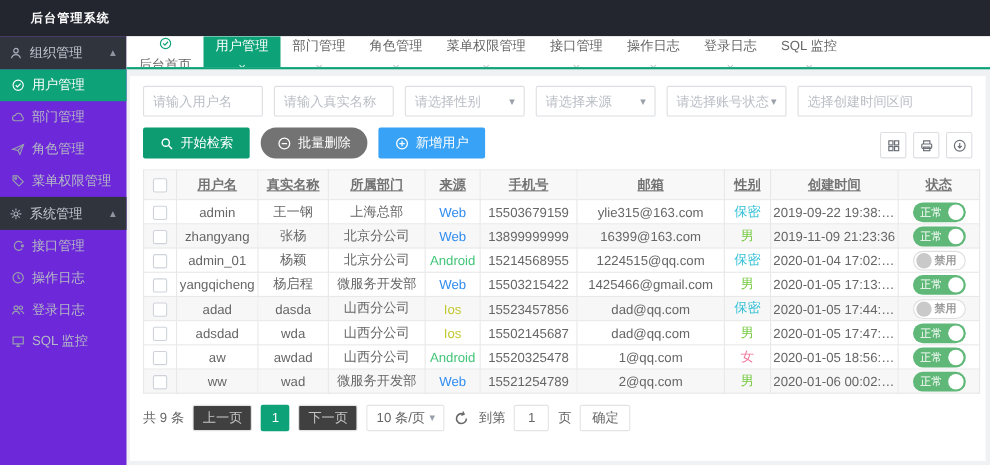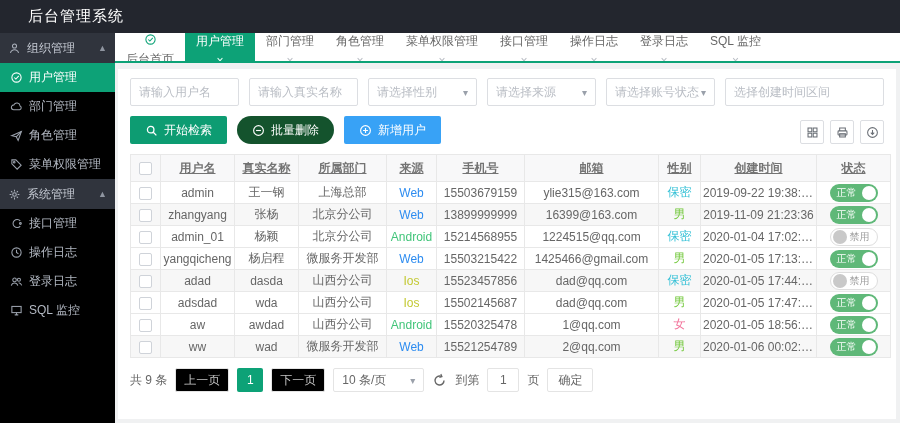--- a/index.html
+++ b/index.html
@@ -3,32 +3,32 @@
 <meta charset="utf-8">
 <style>
   * { box-sizing: border-box; margin: 0; padding: 0; }
   html,body { width:900px; height:423px; overflow:hidden;
     font-family:"Liberation Sans","DejaVu Sans",sans-serif; }
   body { background:#f0f1f2; }
 
   
   .header { height:33px; background:#23262e; color:#fff; display:flex;
     align-items:center; justify-content:space-between; padding:0 18px 0 28px; }
-  .app-title { font-size:15px; font-weight:normal; letter-spacing:1px; }
+  .app-title { font-size:11px; font-weight:bold; letter-spacing:1px; }
   .header-right { display:flex; align-items:center; gap:31px; font-size:12px; color:#c9ced6;flex-direction:column; }
   .user-chip { display:flex; align-items:center; gap:5px; color:#e3e6ea; }
   .icon { display:inline-flex; align-items:center; justify-content:center; }
   .icon svg { width:1em; height:1em; }
   .caret { font-size:10px; color:#9aa0aa; }
 
   
   .layout { display:flex; height:390px; }
 
   
-  .sidebar { width:115px; flex-shrink:0; background:#000000; font-size:12px; }
+  .sidebar { width:115px; flex-shrink:0; background:#6d28d9; font-size:12px; }
   .group-header { height:30px; display:flex; align-items:center; gap:6px;
     padding:0 8px; background:#30343d; color:#c5cad3; cursor:pointer; }
   .group-header .g-caret { margin-left:auto; font-size:9px; color:#8f95a0; }
   .menu-item { height:29px; display:flex; align-items:center; gap:6px;
     padding:0 8px 0 10px; color:#b4bac4; cursor:pointer; }
   .menu-item .icon { font-size:13px; color:#9aa1ac; }
   .menu-item.active { background:#0da277; color:#fff; }
   .menu-item.active .icon { color:#fff; }
   .group-header .icon { font-size:13px; color:#aab0bb; }
 
@@ -55,21 +55,21 @@
   input.f-box { width:100%; }
   input.f-box::placeholder { color:#b9bdc4; }
 
   
   .actions-row { display:flex; align-items:flex-end; margin-top:10px; }
   .btn { height:28px; border:none; border-radius:2px; color:#fff; font-size:12px;
     display:inline-flex; align-items:center; gap:6px; padding:0 15px;
     margin-right:10px; cursor:pointer; }
   .btn .icon { font-size:13px; }
   .btn-search { background:#0d9c72; }
-  .btn-delete { background:#14532d;border-radius:14px; }
+  .btn-delete { background:#737373;border-radius:14px; }
   .btn-add { background:#38a2f6; }
   .icon-btns { margin-left:auto; display:flex; gap:6px; }
   .icon-btn { width:24px; height:24px; background:#fff; border:1px solid #dcdee2;
     border-radius:2px; display:flex; align-items:center; justify-content:center;
     color:#6a6f76; font-size:13px; cursor:pointer; }
 
   
   table { width:100%; margin-top:10px; border-collapse:collapse; table-layout:fixed;
     font-size:12px; color:#666; }
   th,td { border:1px solid #e8e8e8; text-align:center; overflow:hidden;
@@ -83,36 +83,36 @@
   .col-src{width:50px}.col-phone{width:88px}.col-mail{width:134px}.col-sex{width:42px}
   .col-time{width:116px}.col-status{width:74px}
 
   .switch { width:48px; height:18px; border-radius:10px; display:inline-flex;
     align-items:center; position:relative; font-size:10px; cursor:pointer; }
   .switch.on { background:#5fb878; color:#fff; justify-content:flex-start;
     padding-left:7px; }
   .switch.on::after { content:""; position:absolute; right:2px; width:14px;
     height:14px; border-radius:50%; background:#fff; }
   .switch.off { background:#fff; border:1px solid #dedede; color:#9c9c9c;
-    justify-content:flex-end; padding-right:7px; }
+    justify-content:flex-end; padding-right:7px;font-weight:bold; }
   .switch.off::after { content:""; position:absolute; left:2px; width:14px;
     height:14px; border-radius:50%; background:#c9c9c9; }
 
   
   .pagination { display:flex; align-items:center; gap:8px; margin-top:10px;
     font-size:12px; color:#666; }
   .pg-total { color:#666; }
   .pg-btn { height:24px; min-width:42px; padding:0 8px; display:inline-flex;
     align-items:center; justify-content:center; border:1px solid #e4e4e4;
-    background:#000000; color:#c4c4c4; border-radius:2px; }
+    background:#404040; color:#c4c4c4; border-radius:2px; }
   .pg-num { height:24px; width:26px; display:inline-flex; align-items:center;
     justify-content:center; background:#0da277; color:#fff; border-radius:2px;
     cursor:pointer; }
   .pg-size { height:24px; border:1px solid #e4e4e4; border-radius:2px;
-    display:inline-flex; align-items:center; gap:24px; padding:0 8px; color:#666;
+    display:inline-flex; align-items:center; gap:4px; padding:0 8px; color:#666;
     background:#fff; cursor:pointer; }
   .pg-refresh { font-size:15px; color:#666; cursor:pointer; display:inline-flex; }
   .pg-input { width:32px; height:24px; border:1px solid #e4e4e4; border-radius:2px;
     text-align:center; font-size:12px; color:#666; }
   .pg-confirm { height:24px; border:1px solid #e4e4e4; border-radius:2px;
     background:#fff; color:#666; padding:0 10px; font-size:12px; cursor:pointer; }
 </style>
 </head>
 <body>
 

